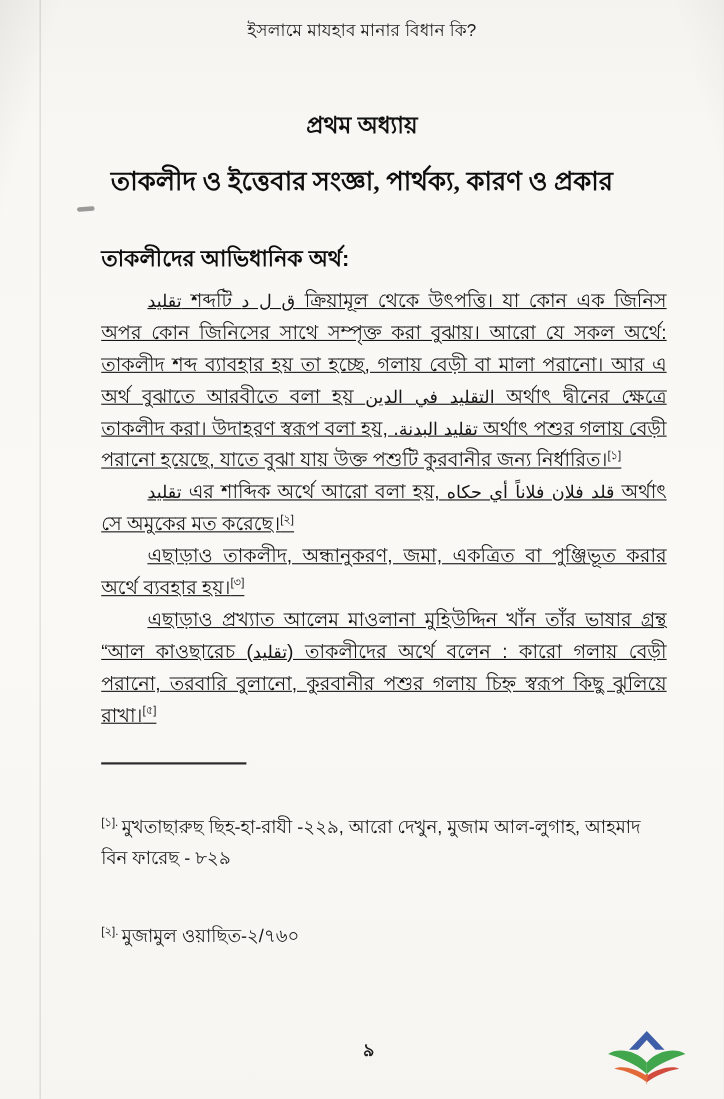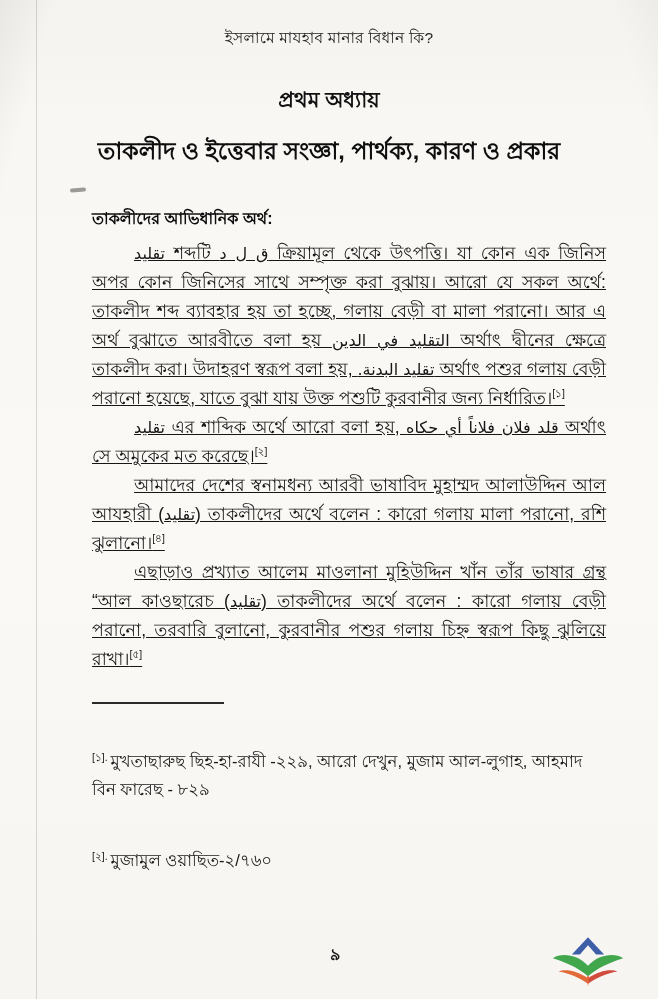--- a/index.html
+++ b/index.html
@@ -18,46 +18,47 @@
   }
   .scan-edge{
     position:absolute;left:36px;top:0;bottom:0;width:1px;
     background:rgba(90,90,90,0.22);
   }
   .scan-smudge{
     position:absolute;left:70px;top:188px;width:16px;height:4px;
     background:rgba(40,40,40,0.45);border-radius:2px;transform:rotate(-4deg);
   }
   .running-header{
-    padding-top:26px;
+    padding-top:16px;
     text-align:center;
     font-size:15.5px;
     letter-spacing:.2px;
     color:#222;
   }
   .chapter{
-    margin-top:32px;
+    margin-top:56px;
     text-align:center;
     font-weight:bold;
     font-size:21px;
     color:#111;
   }
   .title{
     margin:14px 0 0 0;
     text-align:center;
     font-weight:bold;
     font-size:23.5px;
     color:#0e0e0e;
+    font-family:Liberation Serif, serif;
   }
   .content{
     margin:34px 52px 0 92px; 
   }
   .section-heading{
     font-weight:bold;
-    font-size:16px;
+    font-size:20px;
     margin:16px 0 6px 0;
     color:#0d0d0d;
   }
   .content p{
     margin:0;
     font-size:17.5px;
     line-height:29px;
     text-align:justify;
     text-indent:42px;
     color:#161616;
@@ -113,21 +114,21 @@
   <div class="running-header">ইসলামে মাযহাব মানার বিধান কি?</div>
 
   <div class="chapter">প্রথম অধ্যায়</div>
 
   <h1 class="title">তাকলীদ ও ইত্তেবার সংজ্ঞা, পার্থক্য, কারণ ও প্রকার</h1>
 
   <div class="content" id="content">
       <div class="section-heading">তাকলীদের আভিধানিক অর্থ:</div>
       <p><span class="arabic">تقليد</span><span> শব্দটি </span><span class="arabic">ق ل د</span><span> ক্রিয়ামূল থেকে উৎপত্তি। যা কোন এক জিনিস অপর কোন জিনিসের সাথে সম্পৃক্ত করা বুঝায়। আরো যে সকল অর্থে: তাকলীদ শব্দ ব্যাবহার হয় তা হচ্ছে, গলায় বেড়ী বা মালা পরানো। আর এ অর্থ বুঝাতে আরবীতে বলা হয় </span><span class="arabic">التقليد في الدين</span><span> অর্থাৎ দ্বীনের ক্ষেত্রে তাকলীদ করা। উদাহরণ স্বরূপ বলা হয়, </span><span class="arabic">تقليد البدنة.</span><span> অর্থাৎ পশুর গলায় বেড়ী পরানো হয়েছে, যাতে বুঝা যায় উক্ত পশুটি কুরবানীর জন্য নির্ধারিত।</span><sup class="fn-ref">[১]</sup></p>
       <p><span class="arabic">تقليد</span><span> এর শাব্দিক অর্থে আরো বলা হয়, </span><span class="arabic">قلد فلان فلاناً أي حكاه</span><span> অর্থাৎ সে অমুকের মত করেছে।</span><sup class="fn-ref">[২]</sup></p>
-      <p><span>আমাদের দেশের স্বনামধন্য আরবী ভাষাবিদ মুহাম্মদ আলাউদ্দিন আল আযহারী (</span><span class="arabic">تقليد</span><span>) তাকলীদের অর্থে বলেন : কারো গলায় মালা পরানো, রশি ঝুলানো।</span><sup class="fn-ref">[৪]</sup></p>
+      <p><span>এছাড়াও তাকলীদ, অন্ধানুকরণ, জমা, একত্রিত বা পুঞ্জিভূত করার অর্থে ব্যবহার হয়।</span><sup class="fn-ref">[৩]</sup></p>
       <p><span>এছাড়াও প্রখ্যাত আলেম মাওলানা মুহিউদ্দিন খাঁন তাঁর ভাষার গ্রন্থ “আল কাওছারেচ (</span><span class="arabic">تقليد</span><span>) তাকলীদের অর্থে বলেন : কারো গলায় বেড়ী পরানো, তরবারি বুলানো, কুরবানীর পশুর গলায় চিহ্ন স্বরূপ কিছু ঝুলিয়ে রাখা।</span><sup class="fn-ref">[৫]</sup></p>
     </div>
 
   <div class="footnote-sep"></div>
 
   <div class="footnotes" id="footnotes">
       <div class="fn"><sup class="fn-marker">[১].</sup><span>মুখতাছারুছ ছিহ-হা-রাযী -২২৯, আরো দেখুন, মুজাম আল-লুগাহ, আহমাদ বিন ফারেছ - ৮২৯</span></div>
       <div class="fn"><sup class="fn-marker">[২].</sup><span>মুজামুল ওয়াছিত-২/৭৬০</span></div>
     </div>
 

